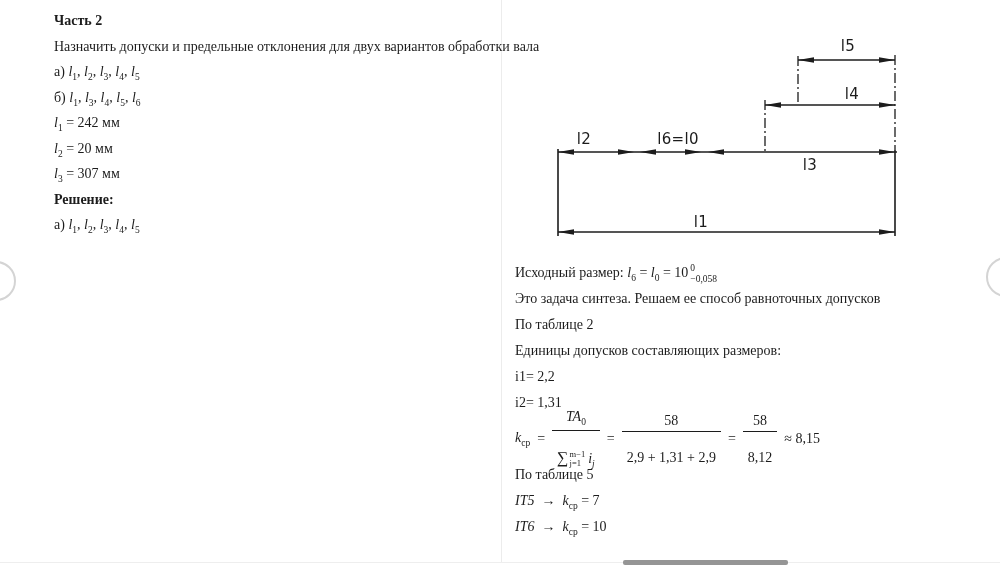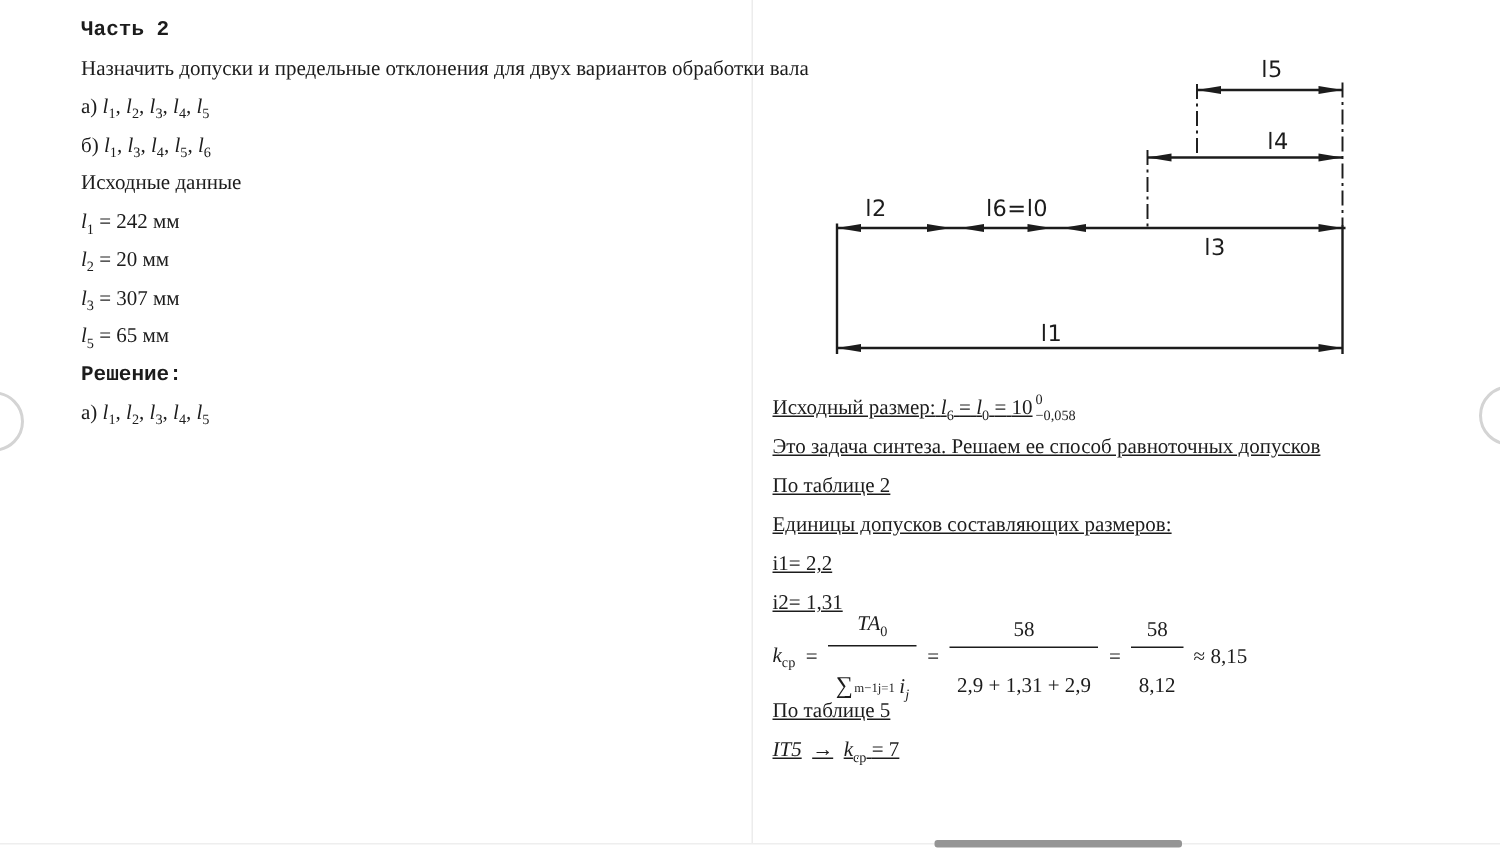--- a/index.html
+++ b/index.html
@@ -8,35 +8,35 @@
     background:#ffffff;color:#1c1c1c;
     font-family:"Liberation Serif","DejaVu Serif",serif;
     font-size:14px;
   }
   .page-divider{position:absolute;left:501px;top:0;width:1px;height:562px;background:#ececec;}
   
   .col-left{position:absolute;left:54px;top:8px;width:446px;white-space:nowrap;}
   .col-left .line{height:25.5px;line-height:25.5px;}
   
   .col-right{position:absolute;left:515px;top:260px;width:482px;white-space:nowrap;}
-  .col-right .line{height:26px;line-height:26px;text-decoration:underline;}
-  .bold{font-weight:bold;font-family:Liberation Mono, monospace;}
+  .col-right .line{height:26px;line-height:26px;}
+  .bold{font-weight:bold;}
   .it{font-style:italic;}
   sub{font-size:0.68em;}
   .arrow{margin:0 7px;}
   
   .supsub{display:inline-flex;flex-direction:column;font-size:9.5px;line-height:1.15;
           vertical-align:middle;margin-left:2px;text-align:left;}
   
   .formula-line{height:46px;display:flex;align-items:center;gap:7px;}
   .frac{display:inline-flex;flex-direction:column;align-items:stretch;text-align:center;line-height:1.25;gap:16px;}
   .frac .num{border-bottom:1.2px solid #1c1c1c;padding:0 5px 1px;}
   .frac .den{padding:1px 5px 0;}
   .sigma{font-size:16px;}
-  .limstack{display:inline-flex;flex-direction:row;font-size:8.5px;line-height:1.1;
+  .limstack{display:inline-flex;flex-direction:column;font-size:8.5px;line-height:1.1;
             vertical-align:middle;margin:0 3px 0 1px;text-align:left;justify-content:space-between;}
   
   .diagram{position:absolute;left:500px;top:0;width:500px;height:260px;}
   .diagram text{font-family:"DejaVu Sans",sans-serif;font-size:15px;fill:#1c1c1c;letter-spacing:0.3px;}
   
   .nav-circle{position:absolute;width:36px;height:36px;border-radius:50%;
               border:2px solid #d4d4d4;background:#ffffff;box-sizing:content-box;}
   .nav-prev{left:-24px;top:261px;}
   .nav-next{left:986px;top:257px;}
   .scroll-track{position:absolute;left:0;top:562px;width:1000px;height:1px;background:#eeeeee;}
@@ -45,25 +45,23 @@
 </head>
 <body>
 
 <div class="page-divider"></div>
 
 <div class="col-left">
   <div class="line bold">Часть 2</div>
   <div class="line">Назначить допуски и предельные отклонения для двух вариантов обработки вала</div>
   <div class="line">а) <i>l</i><sub>1</sub>, <i>l</i><sub>2</sub>, <i>l</i><sub>3</sub>, <i>l</i><sub>4</sub>, <i>l</i><sub>5</sub></div>
   <div class="line">б) <i>l</i><sub>1</sub>, <i>l</i><sub>3</sub>, <i>l</i><sub>4</sub>, <i>l</i><sub>5</sub>, <i>l</i><sub>6</sub></div>
-  <div class="line">Исходные данные</div>
   <div class="line"><span class="it">l</span><sub>1</sub> <span>= 242 мм</span></div>
   <div class="line"><span class="it">l</span><sub>2</sub> <span>= 20 мм</span></div>
   <div class="line"><span class="it">l</span><sub>3</sub> <span>= 307 мм</span></div>
-  <div class="line"><span class="it">l</span><sub>5</sub> <span>= 65 мм</span></div>
   <div class="line bold">Решение:</div>
   <div class="line">а) <i>l</i><sub>1</sub>, <i>l</i><sub>2</sub>, <i>l</i><sub>3</sub>, <i>l</i><sub>4</sub>, <i>l</i><sub>5</sub></div>
 </div>
 
 <svg class="diagram" viewBox="0 0 500 260" xmlns="http://www.w3.org/2000/svg">
   <g stroke="#1c1c1c" stroke-width="1.6" fill="none">
 
     <line x1="298" y1="60" x2="395" y2="60"></line>
     <line x1="265" y1="105" x2="395" y2="105"></line>
     <line x1="58" y1="152" x2="397" y2="152"></line>
@@ -141,18 +139,21 @@
       <span class="num">58</span>
       <span class="den">8,12</span>
     </span>
     <span>≈ 8,15</span>
   </div>
 
   <div class="line">По таблице 5</div>
   <div class="line">
     <span class="it">IT5</span><span class="arrow">→</span><span class="it">k</span><sub>ср</sub> <span>= 7</span>
   </div>
+  <div class="line">
+    <span class="it">IT6</span><span class="arrow">→</span><span class="it">k</span><sub>ср</sub> <span>= 10</span>
+  </div>
 </div>
 
 <div class="nav-circle nav-prev"></div>
 <div class="nav-circle nav-next"></div>
 <div class="scroll-track"></div>
 <div class="scroll-thumb"></div>
 
 </body></html>

